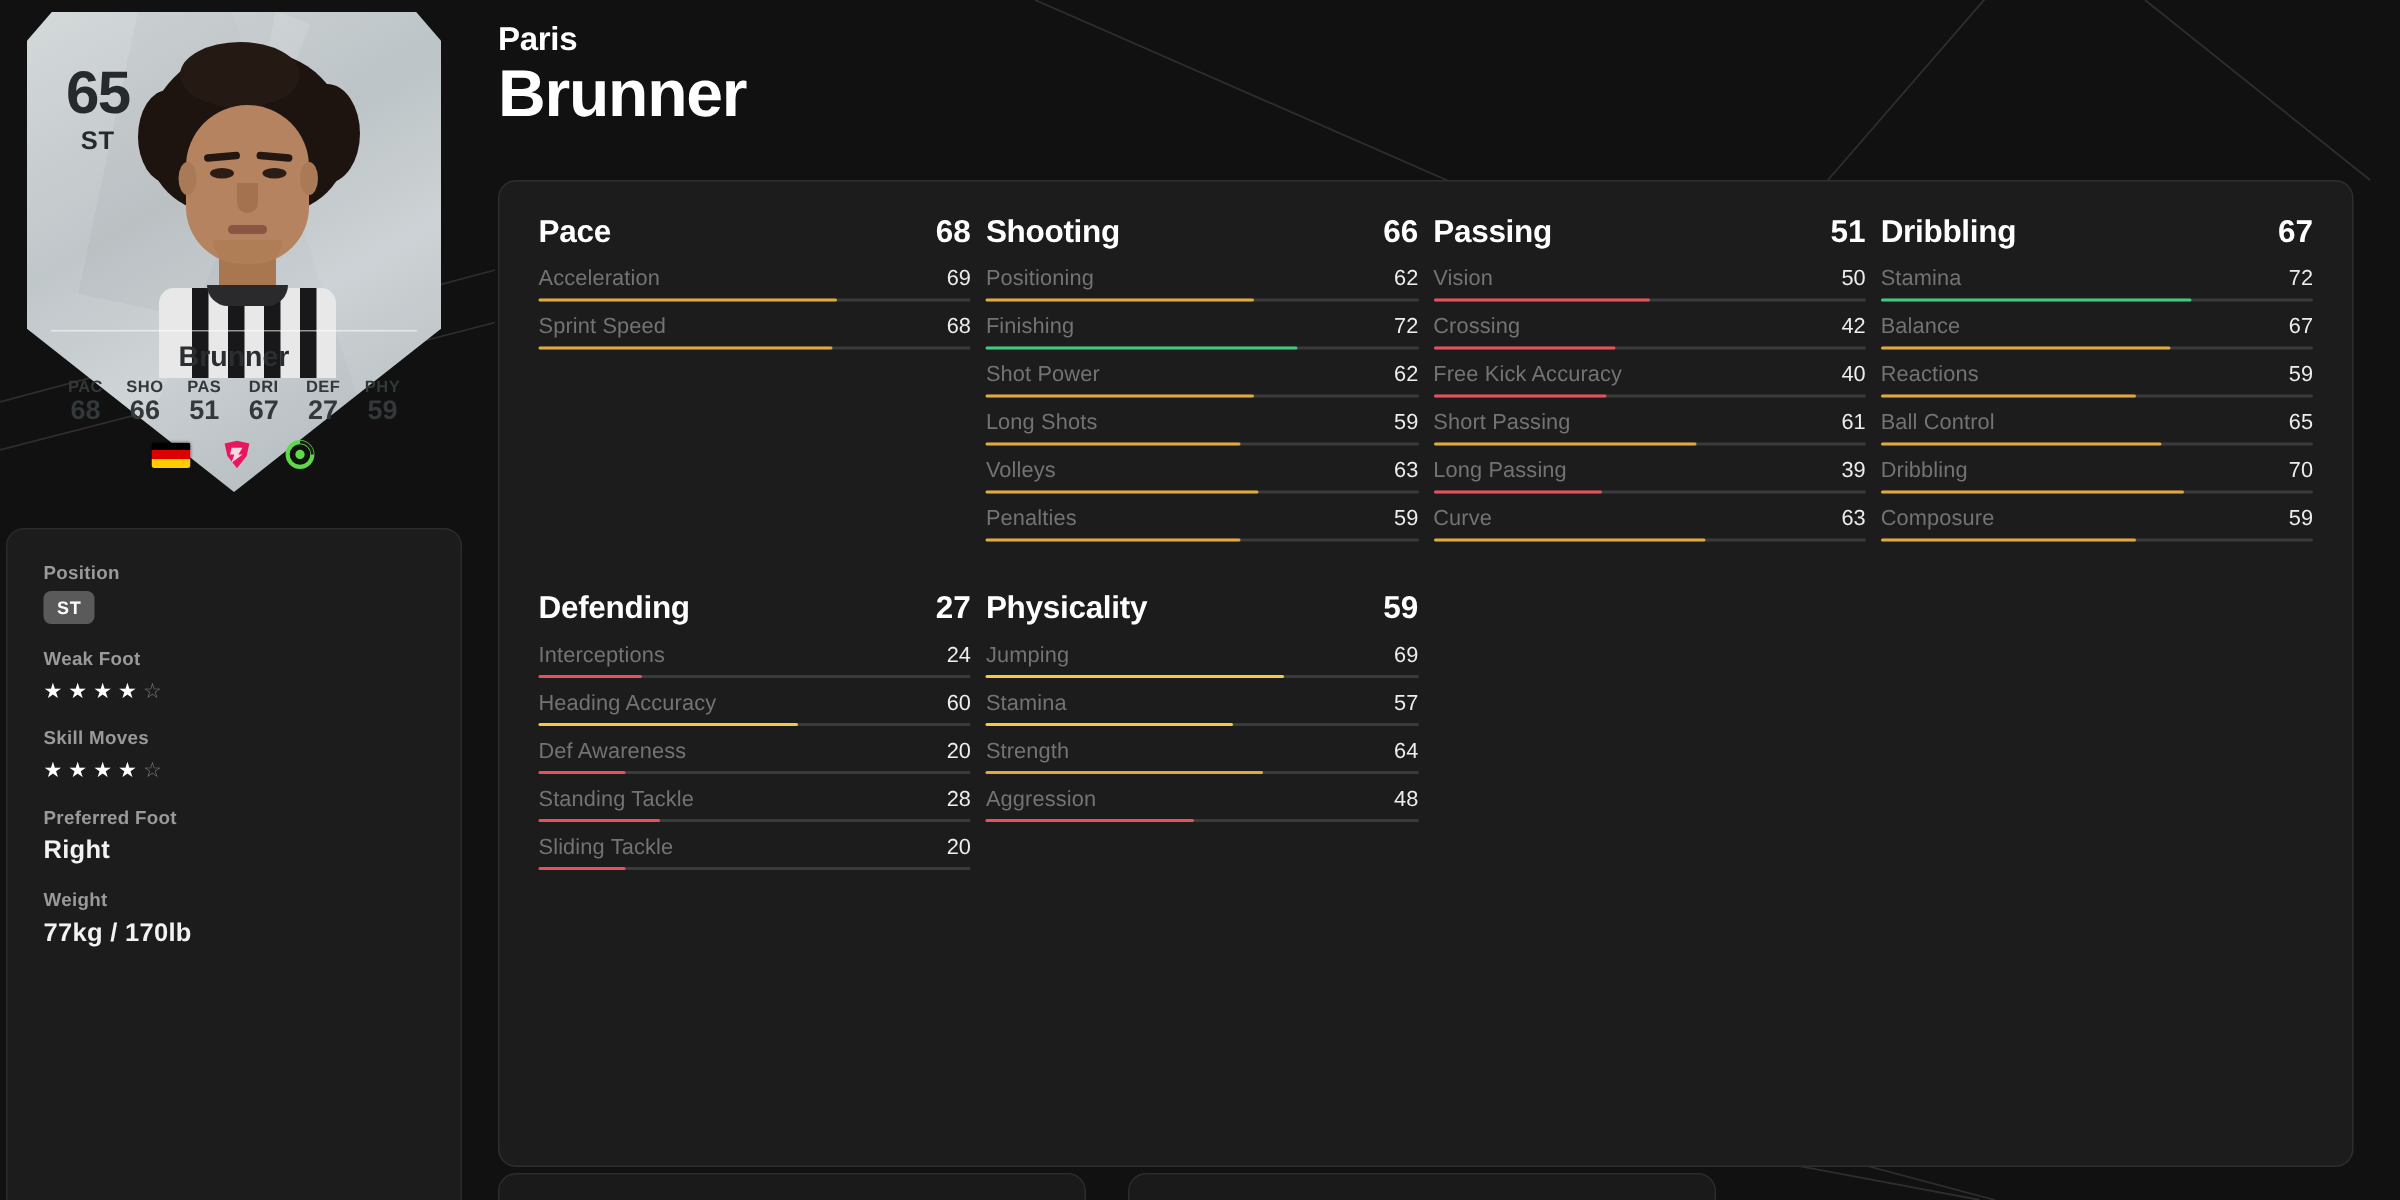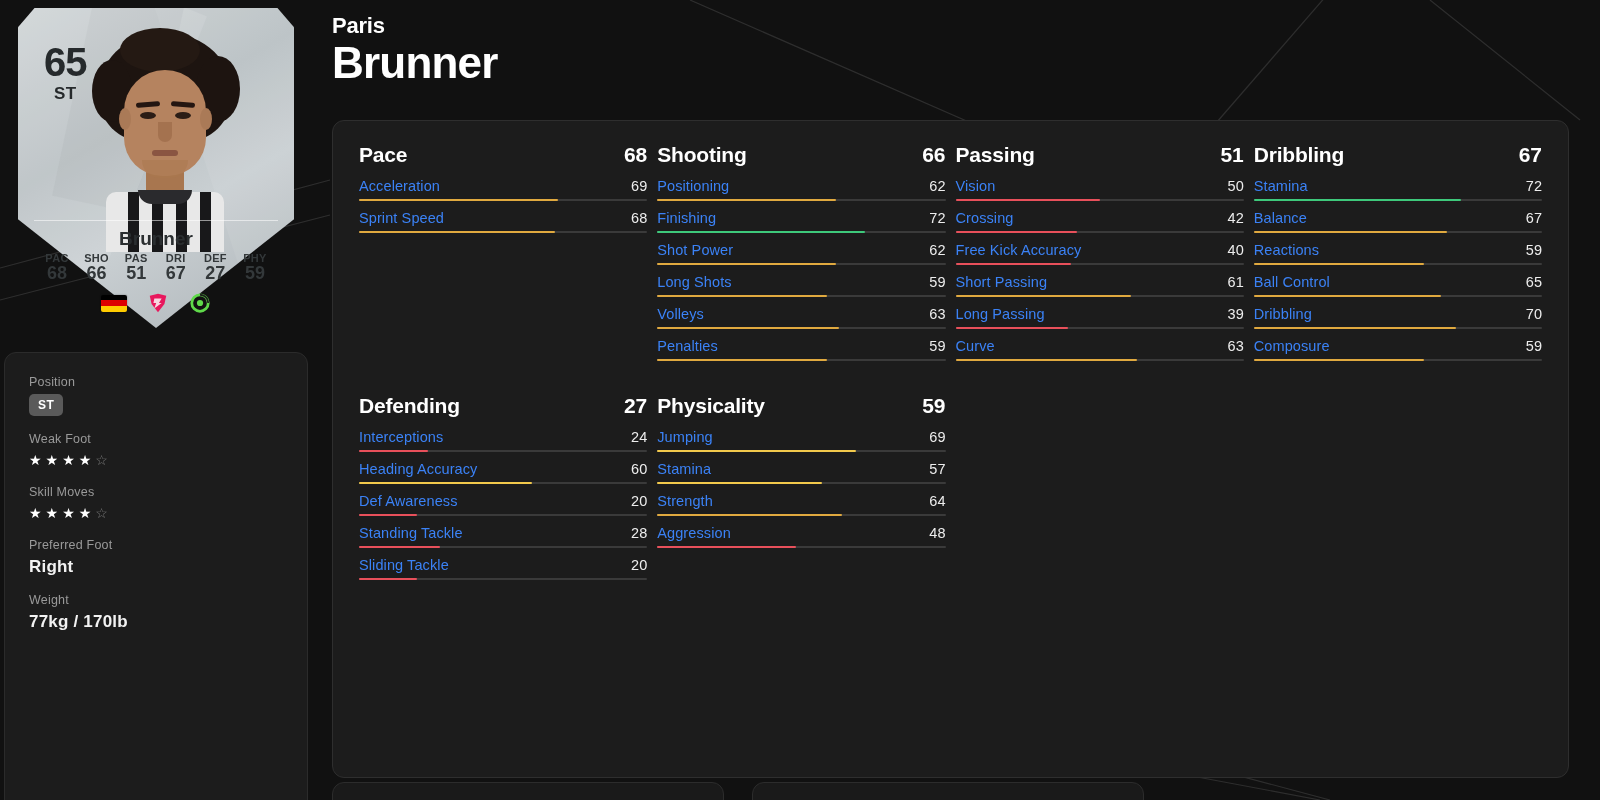--- a/index.html
+++ b/index.html
@@ -76,21 +76,21 @@
   .fl-b{background:#000;} .fl-r{background:#d00;} .fl-y{background:#fc0;}
   .league-badge { width:22px; height:22px; position:relative; }
   .club-badge { width:22px; height:22px; position:relative; }
 
   
   .info-panel {
     position:absolute; left:4px; top:352px; width:304px; height:460px;
     background:#1c1c1c; border:1px solid #2b2b2b; border-radius:12px; padding:22px 24px;
   }
   .info-row { margin-bottom:16px; }
-  .info-label { font-size:12.5px; color:#9a9a9a; margin-bottom:5px; letter-spacing:.2px;}
+  .info-label { font-size:12.5px; color:#9a9a9a; margin-bottom:5px; letter-spacing:.2px;font-weight:bold;}
   .info-value { font-size:17px; color:#f2f2f2; font-weight:bold; letter-spacing:.2px;}
   .pos-chip { display:inline-block; background:#5a5a5a; color:#fff; font-size:12px; font-weight:bold;
               padding:4px 9px; border-radius:5px; letter-spacing:.5px;}
   .stars { font-size:14px; letter-spacing:4px; color:#fff; line-height:1.3; }
   .stars .off { color:#7b7b7b; }
 
   
   .stats-panel {
     position:absolute; left:332px; top:120px; width:1237px; height:658px;
     background:#1c1c1c; border:1px solid #2e2e2e; border-radius:12px;
@@ -102,21 +102,21 @@
 
   .grid { display:grid; grid-template-columns:repeat(4, 1fr); column-gap:10px; }
   .grid-row2 { margin-top:24px; }
 
   .group-head { display:flex; justify-content:space-between; align-items:baseline; margin-bottom:11px; }
   .group-name { font-size:21px; font-weight:bold; color:#fff; letter-spacing:-.2px;}
   .group-val { font-size:21px; font-weight:bold; color:#fff; }
 
   .stat { margin-bottom:9px; }
   .stat-top { display:flex; justify-content:space-between; align-items:baseline; margin-bottom:5px;}
-  .stat-name { font-size:14.5px; color:#3b82f6; letter-spacing:.1px;}
+  .stat-name { font-size:14.5px; color:#737373; letter-spacing:.1px;}
   .stat-val { font-size:14.5px; color:#ededed; }
   .track { position:relative; height:2px; background:#3a3a3a; border-radius:2px; width:100%;}
   .fill { position:absolute; left:0; top:0; height:2px; border-radius:2px;}
 
   
   .bottom-card { position:absolute; background:#1a1a1a; border:1px solid #2c2c2c;
                  border-radius:12px; height:60px; z-index:2;}
   .bc1 { left:332px; bottom:-42px; width:392px; }
   .bc2 { left:752px; bottom:-42px; width:392px; }
 </style>

